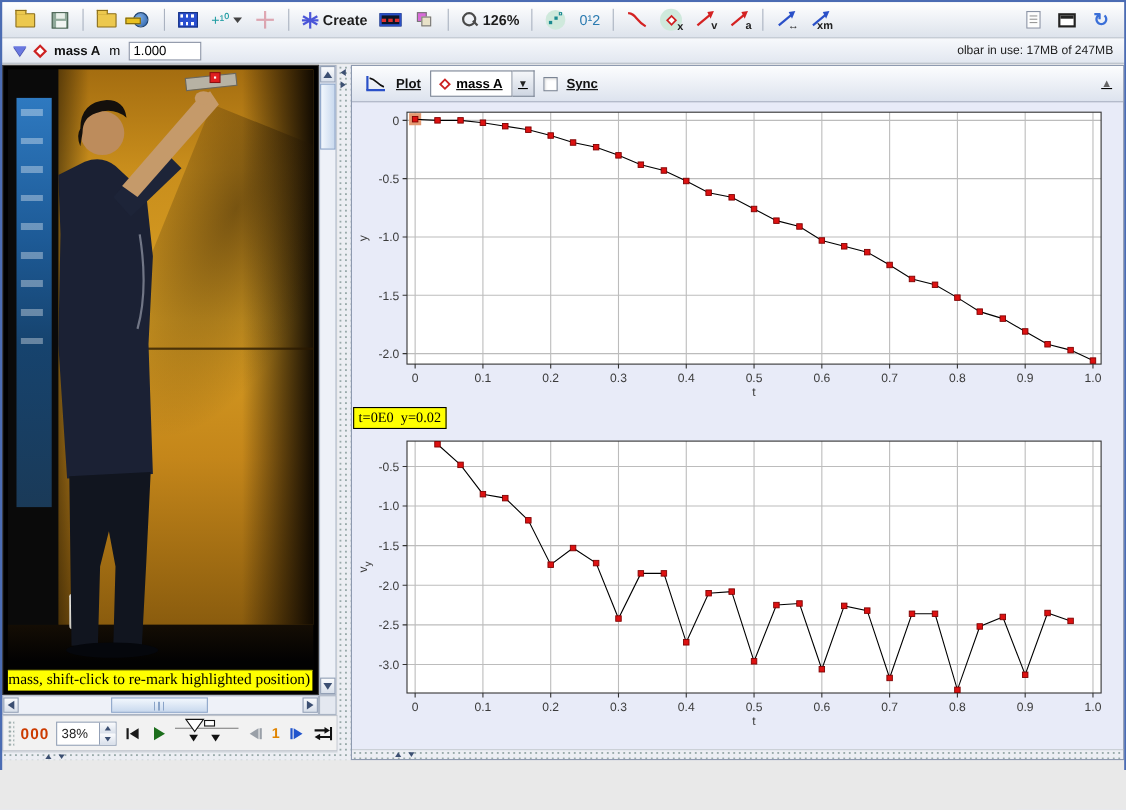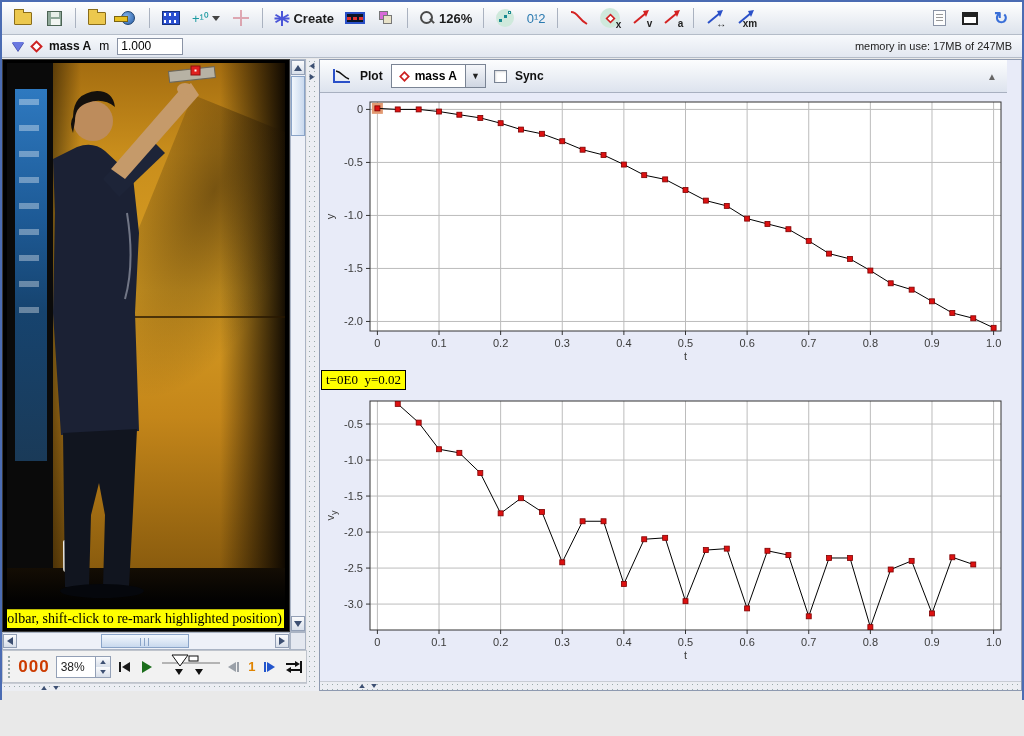--- a/index.html
+++ b/index.html
@@ -105,21 +105,21 @@
   .hscroll .sbtn.right { margin-left:auto; }
   .t-up { width:0;height:0;border-left:4px solid transparent;border-right:4px solid transparent;border-bottom:6px solid #3c4f72; }
   .t-down { width:0;height:0;border-left:4px solid transparent;border-right:4px solid transparent;border-top:6px solid #3c4f72; }
   .t-left { width:0;height:0;border-top:4px solid transparent;border-bottom:4px solid transparent;border-right:6px solid #3c4f72; }
   .t-right { width:0;height:0;border-top:4px solid transparent;border-bottom:4px solid transparent;border-left:6px solid #3c4f72; }
 
   
   .playerbar { position:absolute; left:2px; top:650px; width:305px; height:33px; background:#f2f2f2; border:1px solid #bfc4cc;
     display:flex; align-items:center; gap:6px; padding:0 4px; }
   .pgrip { width:7px; height:24px; background:radial-gradient(circle, #9aa 1px, transparent 1.2px); background-size:4px 4px; }
-  .frameno { font-size:17px; font-weight:bold; color:#cc3b00; letter-spacing:1px; }
+  .frameno { font-size:14px; font-weight:bold; color:#cc3b00; letter-spacing:1px; }
   .spinner { display:flex; border:1px solid #93a0b6; background:#fff; height:22px; }
   .spinner .val { width:38px; font-size:12px; color:#222; display:flex; align-items:center; padding-left:4px; }
   .spin-btns { display:flex; flex-direction:column; border-left:1px solid #93a0b6; }
   .spin-btns div { width:14px; height:10px; background:linear-gradient(#fafbfd,#d8dfea); display:flex; align-items:center; justify-content:center; }
   .spin-btns .t-up,.spin-btns .t-down { transform:scale(.7); }
   .pbtn { width:22px; height:22px; display:flex; align-items:center; justify-content:center; gap:1px; }
   .bar { width:2px; height:10px; background:#1a1a1a; }
   .tri-play { width:0;height:0;border-top:6px solid transparent;border-bottom:6px solid transparent;border-left:10px solid #1c6e1c; }
   .tri-l-blk { width:0;height:0;border-top:5px solid transparent;border-bottom:5px solid transparent;border-right:8px solid #1a1a1a; }
   .tri-l-gray { width:0;height:0;border-top:5px solid transparent;border-bottom:5px solid transparent;border-right:8px solid #9aa0a8; }
@@ -131,22 +131,22 @@
   
   .split-h { position:absolute; background:radial-gradient(circle,#9aa 0.8px,transparent 1px); background-size:5px 5px; background-color:#eceef3; border-top:1px solid #c8ccd4; }
   .split-arrows { position:absolute; left:38px; top:1px; display:flex; gap:4px; }
   .vsplitter { position:absolute; left:307px; top:59px; width:12px; height:632px;
     background:radial-gradient(circle,#9aa 0.8px,transparent 1px); background-size:5px 5px; background-color:#eceef3; }
   .vsplit-arrows { position:absolute; left:2px; top:3px; display:flex; flex-direction:column; gap:3px; }
   .vsplit-arrows .t-left,.vsplit-arrows .t-right { transform:scale(.8); }
 
   
   .right-panel { position:absolute; left:319px; top:59px; width:703px; height:632px; background:#e8ebf8; border:1px solid #8e9ab0; }
-  .plotbar { position:absolute; left:0; right:14px; top:0; height:33px; background:linear-gradient(#fcfdfe,#dde3ee);
-    border-bottom:1px solid #a8b0c0; display:flex; align-items:center; gap:8px; padding:16px 10px; }
+  .plotbar { position:absolute; left:0; right:0; top:0; height:33px; background:linear-gradient(#fcfdfe,#dde3ee);
+    border-bottom:1px solid #a8b0c0; display:flex; align-items:center; gap:8px; padding:16px 10px;text-decoration:underline; }
   .plotbar .lbl { font-size:12px; font-weight:bold; color:#111; }
   .dd { display:flex; height:24px; }
   .dd-main { display:flex; align-items:center; gap:6px; background:#fff; border:1px solid #7a8494; padding:0 8px; font-size:12px; font-weight:bold; }
   .dd-arrow { width:20px; background:linear-gradient(#f5f7fa,#cfd6e2); border:1px solid #7a8494; border-left:none; display:flex; align-items:center; justify-content:center; font-size:9px; color:#222; }
   .checkbox { width:13px; height:13px; background:#fff; border:1px solid #7a8494; box-shadow:inset 1px 1px 2px rgba(0,0,0,.15); }
   .collapse { margin-left:auto; font-size:10px; color:#666; }
   .plots { position:absolute; left:0; right:0; top:33px; bottom:9px; }
   .plot { position:absolute; left:2px; right:2px; }
   .plot.p1 { top:2px; height:294px; }
   .plot.p2 { top:301px; height:292px; }
@@ -294,21 +294,21 @@
         <span style="font-size:17px;font-weight:bold;color:#3a6fd8;">↻</span>
       </div>
   </div>
 
   <div class="trackbar">
     <span class="tri-blue-down"></span>
     <span class="diamond"></span>
     <span class="track-name">mass A</span>
     <span>m</span>
     <input class="mass-input" value="1.000" style="">
-    <span class="memory">memory in use: 17MB of 247MB</span>
+    <span class="memory">olbar in use: 17MB of 247MB</span>
   </div>
 
   <div class="video-viewport">
     <div class="scene">
       <div class="v-wall"></div>
       <div class="v-shadow"></div>
       <div class="v-seam"></div>
       <div class="v-dark-left"></div>
       <div class="v-poster"></div>
       <div class="v-floor"></div>
@@ -324,21 +324,21 @@
         <path d="M56,370 L130,366 L126,448 L122,524 L96,524 L98,452 L92,420 L84,452 L82,524 L58,524 Z" fill="#11151f"></path>
         <ellipse cx="95" cy="528" rx="42" ry="7" fill="#05070c"></ellipse>
         <g transform="rotate(-6 185 12)">
           <rect x="162" y="6" width="46" height="11" fill="#b7b2a4" stroke="#6b675c"></rect>
         </g>
         <g>
           <rect x="184" y="3" width="9" height="9" fill="#e01f1f" stroke="#8d0f0f"></rect>
           <rect x="187.5" y="6.5" width="2" height="2" fill="#ffffff"></rect>
         </g>
       </svg>
-      <div class="notice">olbar, shift-click to re-mark highlighted position)</div>
+      <div class="notice">mass, shift-click to re-mark highlighted position)</div>
     </div>
   </div>
 
   <div class="vscroll">
     <div class="sbtn">
         <span class="t-up"></span>
       </div>
     <div class="vthumb"></div>
     <div class="sbtn" style="position:absolute;bottom:0;left:0;">
         <span class="t-down"></span>

